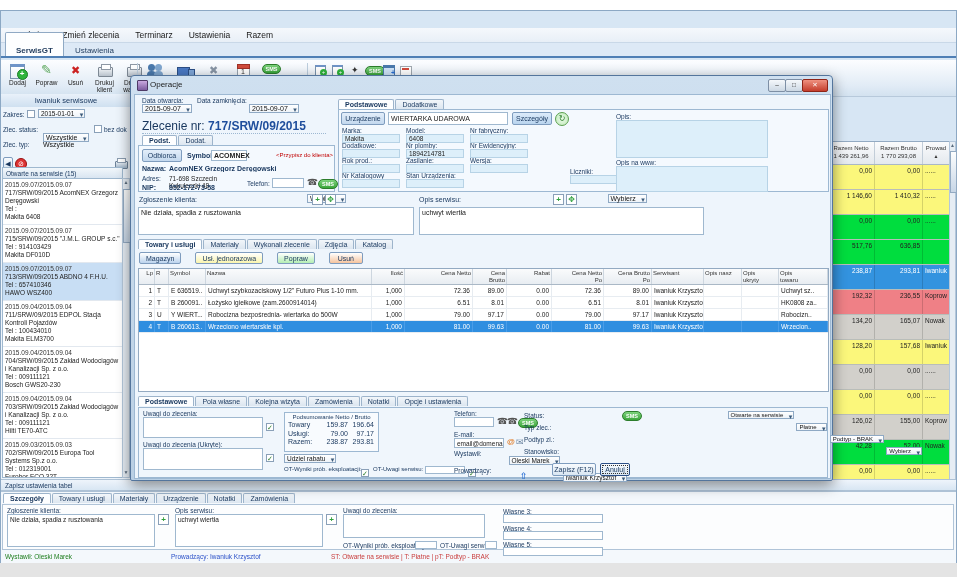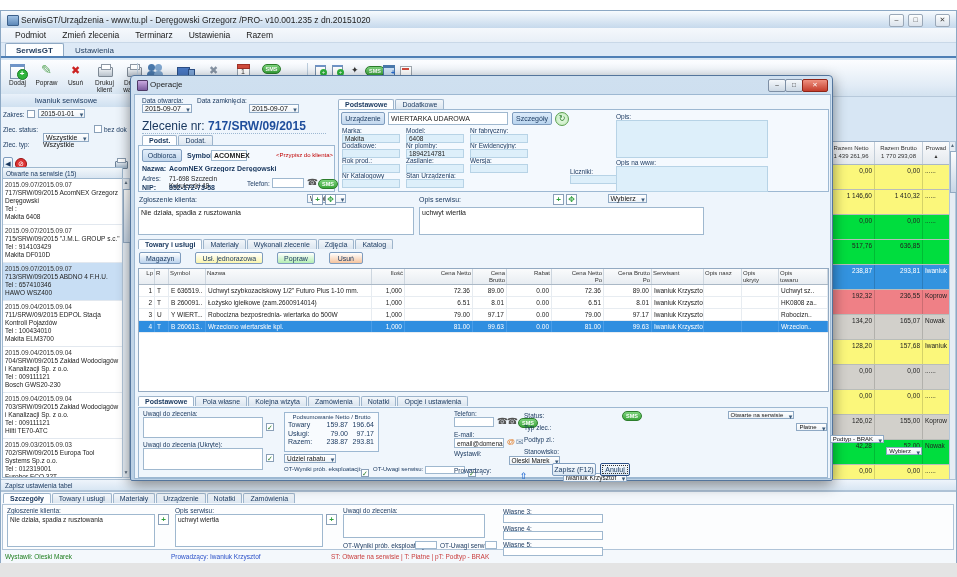--- a/index.html
+++ b/index.html
@@ -16,21 +16,21 @@
   .titlebar .ttext{position:absolute;left:20px;top:4px;font-size:8.5px;color:#1b1b1b;}
   .appicon{position:absolute;left:6px;top:4px;width:10px;height:9px;background:linear-gradient(#9fc1e4,#5d88b8);
            border:1px solid #3c618c;border-radius:1px;}
   .wbtn{position:absolute;top:3px;width:13px;height:11px;border:1px solid #9aa8b8;border-radius:2px;
         background:linear-gradient(#fdfefe,#dbe3ec);font-size:7px;line-height:10px;text-align:center;color:#444;}
   .menubar{position:absolute;left:0;top:17px;width:100%;height:15px;background:linear-gradient(#f5f8fc,#e8eff7);
            border-bottom:1px solid #c9d8e8;display:flex;align-items:center;padding-left:6px;box-sizing:border-box;}
   .menu-item{padding:0 8px;font-size:8.5px;color:#1a1a1a;}
   .tabstrip{position:absolute;left:0;top:32px;width:100%;height:15px;background:#dde9f6;
             border-bottom:2px solid #4f7fb5;display:flex;align-items:flex-end;padding-left:4px;box-sizing:border-box;}
-  .rtab{padding:2px 10px 1px;font-size:8px;color:#1f3a5c;border:1px solid transparent;border-bottom:none;border-radius:2px 2px 0 0;text-align:right;}
+  .rtab{padding:13px 10px 1px;font-size:8px;color:#1f3a5c;border:1px solid transparent;border-bottom:none;border-radius:2px 2px 0 0;text-align:right;}
   .rtab.active{background:#fdfeff;border-color:#8fa9c4;font-weight:bold;}
   .toolbar{position:absolute;left:0;top:49px;width:100%;height:36px;
            background:linear-gradient(#fcfdff,#e2ecf6 70%,#d3e2f0);border-bottom:1px solid #b7c9db;}
   .tgroup{position:absolute;top:1px;height:34px;display:flex;}
   .tsep{position:absolute;top:3px;width:1px;height:30px;background:#bccddd;}
   .tbtn{width:27px;margin:0 1px;text-align:center;padding-top:1px;}
   .tbtn .tlabel{font-size:6.5px;color:#222;line-height:7px;}
   .ticon{width:20px;height:17px;margin:0 auto;position:relative;}
   .ticon .g{position:absolute;left:0;top:0;width:100%;text-align:center;line-height:16px;}
   .ticon .win{position:absolute;left:2px;top:2px;width:13px;height:11px;background:linear-gradient(#fff,#e6edf4);
@@ -121,27 +121,20 @@
   .sumrow .sn,.sumrow .sb{width:26px;text-align:right;}
   .focusring{outline:1px dotted #333;outline-offset:-3px;border-color:#2c4f86;}
   .arrowup{color:#2a6fd4;font-weight:bold;font-size:9px;}
 </style>
 </head>
 <body>
 
 <div id="screen">
   <div class="window">
 
-    <div class="titlebar">
-      <span class="appicon"></span>
-      <span class="ttext nowrap" style="max-width:740px;">SerwisGT/Urządzenia  - www.tu.pl - Deręgowski Grzegorz /PRO- v10.001.235 z dn.20151020</span>
-      <span class="wbtn" style="right:52px;">–</span>
-      <span class="wbtn" style="right:33px;">□</span>
-      <span class="wbtn" style="right:6px;">✕</span>
-    </div>
 
     <div class="menubar">
         <div class="menu-item">Podmiot</div>
         <div class="menu-item">Zmień zlecenia</div>
         <div class="menu-item">Terminarz</div>
         <div class="menu-item">Ustawienia</div>
         <div class="menu-item">Razem</div>
       </div>
 
     <div class="tabstrip">

